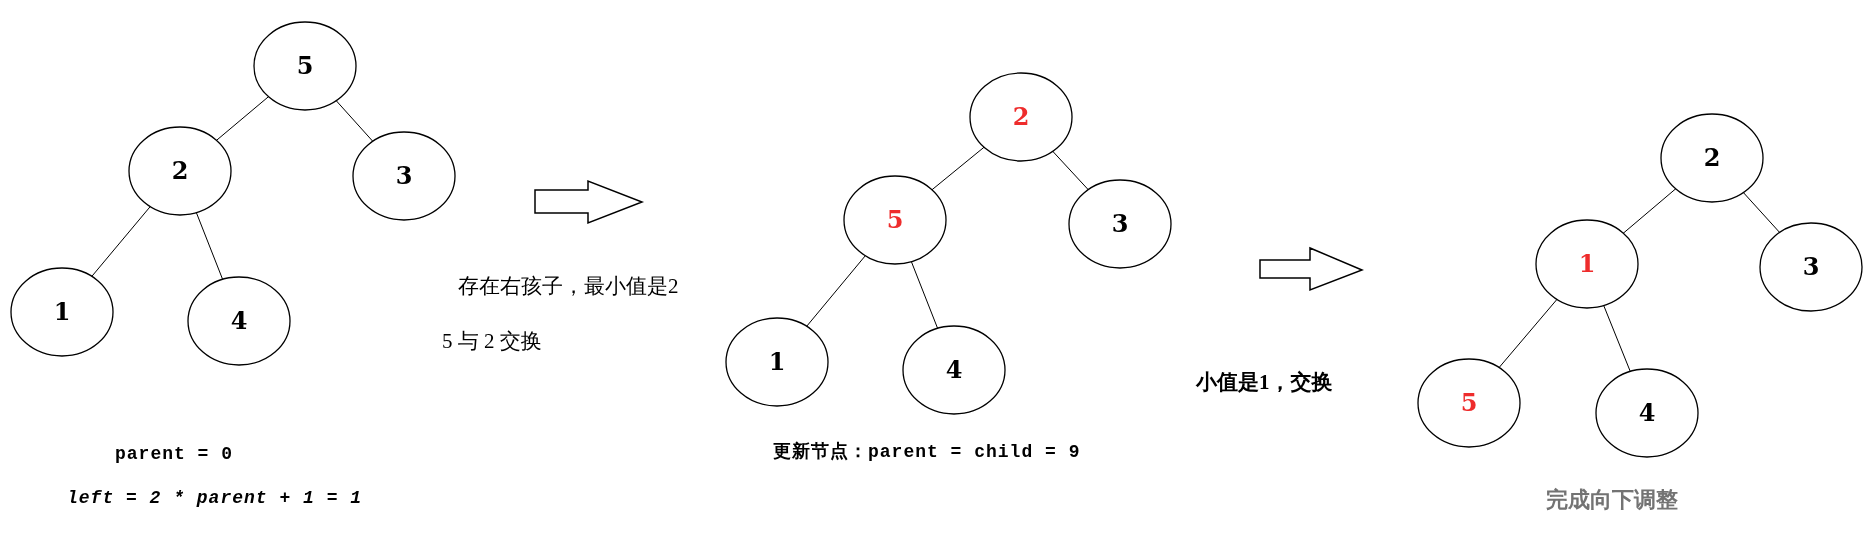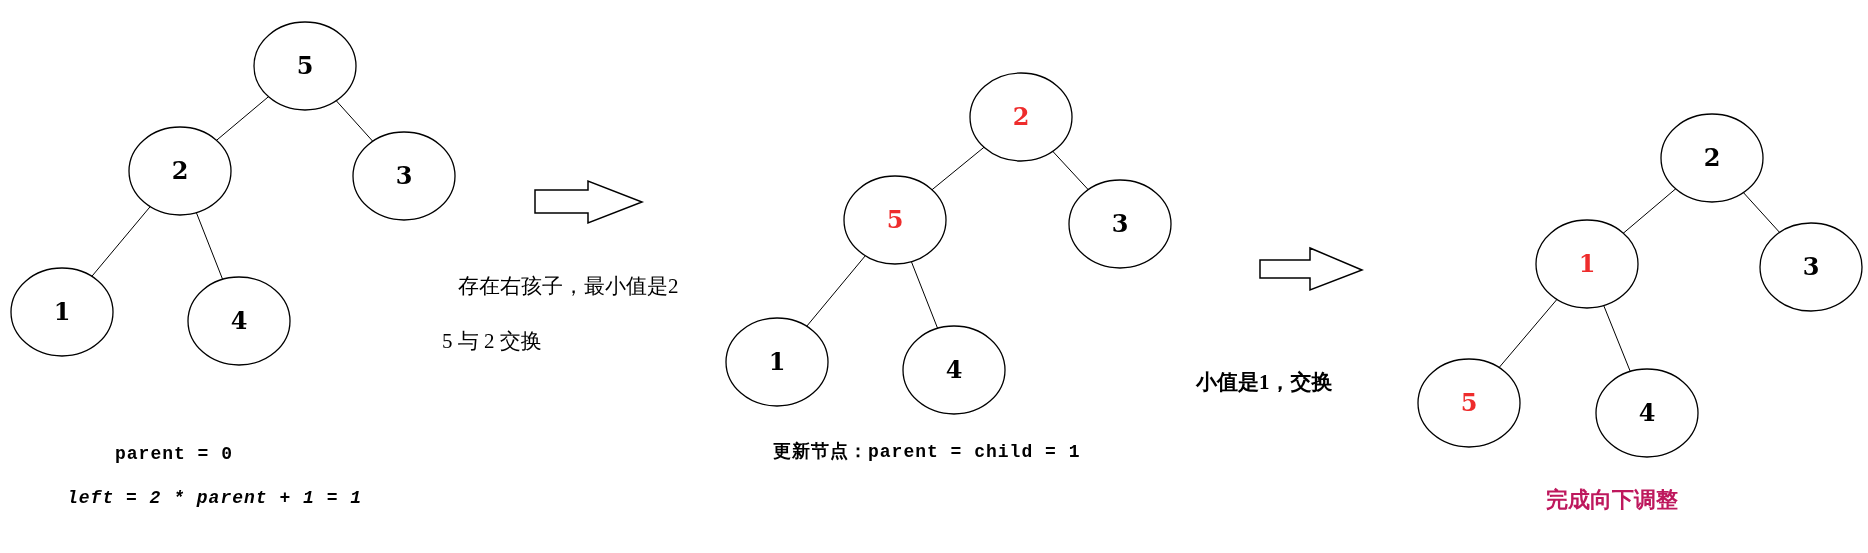--- a/index.html
+++ b/index.html
@@ -124,19 +124,19 @@
       <polygon points="535,190 588,190 588,181 642,202 588,223 588,213 535,213" fill="#ffffff" stroke="#000000" stroke-width="1.5"></polygon>
       <polygon points="1260,260 1310,260 1310,248 1362,270 1310,290 1310,278 1260,278" fill="#ffffff" stroke="#000000" stroke-width="1.5"></polygon>
     </svg>
 
   <div id="note1a" class="note cjk">存在右孩子，最小值是2</div>
   <div id="note1b" class="note cjk">5 与 2 交换</div>
 
   <div id="code1a" class="note code">parent = 0</div>
   <div id="code1b" class="note code">left = 2 * parent + 1 = 1</div>
 
-  <div id="code2a" class="note code">更新节点：parent = child = 1</div>
+  <div id="code2a" class="note code">更新节点：parent = child = 9</div>
 
   <div id="note3b" class="note cjk-bold">小值是1，交换</div>
 
-  <div id="done" class="note" style="color: #be185d;">完成向下调整</div>
+  <div id="done" class="note" style="color: #737373;">完成向下调整</div>
 
 </div>
 
 </body></html>

